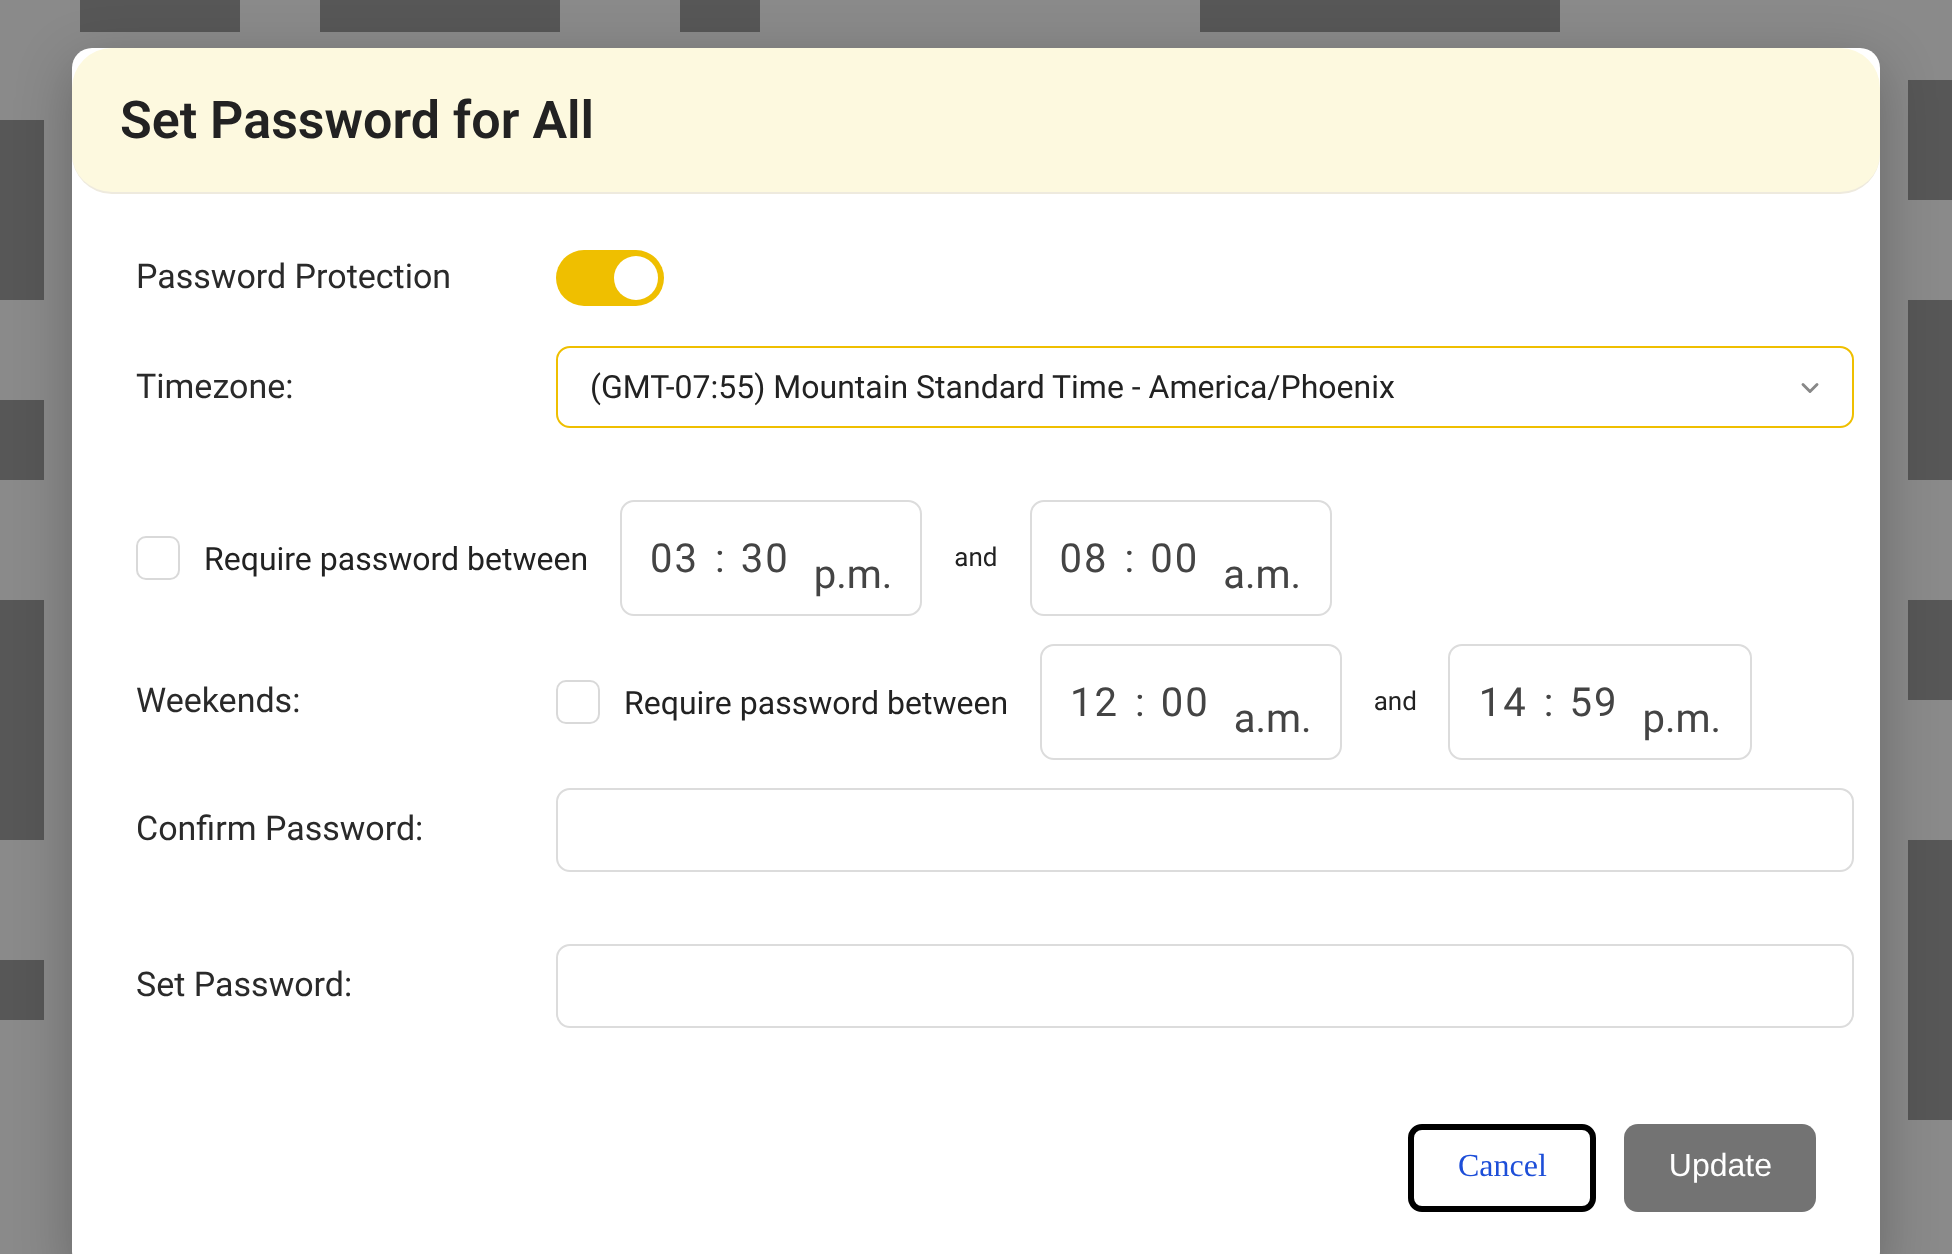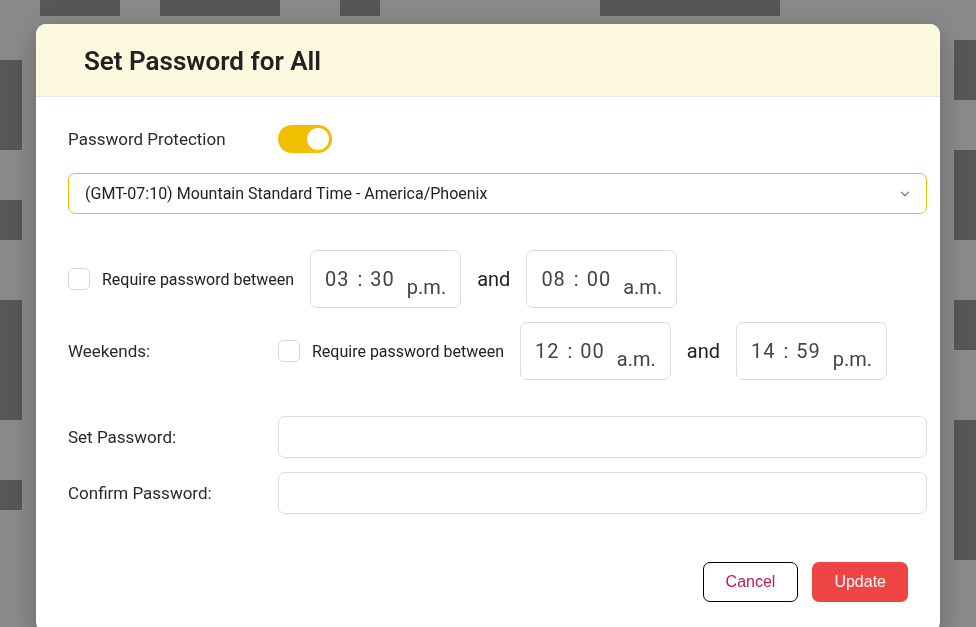--- a/index.html
+++ b/index.html
@@ -24,21 +24,22 @@
     left: 36px; top: 24px;
     width: 904px;
     background: #fff;
     border-radius: 10px;
     box-shadow: 0 8px 28px rgba(0,0,0,0.25);
     overflow: hidden;
   }
   .modal-header {
     background: #fdf9df;
     border-bottom: 1px solid #eeeade;
-    padding: 22px 32px 20px 48px;
+    padding: 22px 32px 20px 24px;
+    border-radius: 20px;
   }
   .modal-header h1 {
     margin: 0;
     font-size: 26px;
     font-weight: 600;
     color: #222;
   }
   .modal-body {
     padding: 28px 13px 6px 32px;
   }
@@ -118,21 +119,21 @@
     padding: 8px 14px;
     font-size: 20px;
     color: #444;
     cursor: pointer;
     background: #fff;
   }
   .time-box .hh, .time-box .mm { letter-spacing: 1px; }
   .time-box .colon { padding: 0 2px; }
   .time-box .ampm { margin-left: 6px; margin-top: 16px; }
   .and-lbl {
-    font-size: 20px;
+    font-size: 13px;
     color: #222;
     padding: 0 4px;
   }
   .text-input {
     width: 100%;
     border: 1px solid #dcdcdc;
     border-radius: 7px;
     padding: 11px 14px;
     font-size: 16px;
     background: #fff;
@@ -145,25 +146,26 @@
   }
   .btn {
     border-radius: 7px;
     padding: 10px 22px;
     font-size: 16px;
     cursor: pointer;
     border: 1px solid transparent;
   }
   .btn-cancel {
     background: #fff;
-    border: 1px solid #000000;
-    color: #be185d;
+    border: 3px solid #000000;
+    color: #1d4ed8;
+    font-family: Liberation Serif, serif;
   }
   .btn-update {
-    background: #ef4444;
+    background: #737373;
     color: #fff;
     border: none;
   }
 </style>
 </head>
 <body>
 
 <div class="qr-bg">
 
   <div class="blk" style="left:40px;top:-6px;width:80px;height:22px"></div>
@@ -195,23 +197,24 @@
     <div class="row">
       <div class="label-col">Password Protection</div>
       <div class="field-col">
         <div class="toggle">
           <div class="knob"></div>
         </div>
       </div>
     </div>
 
     <div class="row gap-top2">
+      <div class="label-col">Timezone:</div>
       <div class="field-col">
         <div class="tz-select">
-          <span>(GMT-07:10) Mountain Standard Time - America/Phoenix</span>
+          <span>(GMT-07:55) Mountain Standard Time - America/Phoenix</span>
           <span class="chev">
             <svg width="14" height="14" viewBox="0 0 24 24" fill="none" stroke="#888" stroke-width="2.5" stroke-linecap="round" stroke-linejoin="round">
                 <polyline points="6 9 12 15 18 9"></polyline>
               </svg>
           </span>
         </div>
       </div>
     </div>
 
     <div class="row gap-top">
@@ -248,29 +251,29 @@
         <span class="and-lbl">and</span>
         <div class="time-box">
           <span class="hh">14</span>
           <span class="colon">:</span>
           <span class="mm">59</span>
           <span class="ampm">p.m.</span>
         </div>
       </div>
     </div>
 
+    <div class="row">
+      <div class="label-col">Confirm Password:</div>
+      <div class="field-col">
+        <input type="password" class="text-input" value="" style="">
+      </div>
+    </div>
+
     <div class="row gap-top">
       <div class="label-col">Set Password:</div>
-      <div class="field-col">
-        <input type="password" class="text-input" value="" style="">
-      </div>
-    </div>
-
-    <div class="row">
-      <div class="label-col">Confirm Password:</div>
       <div class="field-col">
         <input type="password" class="text-input" value="" style="">
       </div>
     </div>
 
   </div>
 
   <div class="modal-footer">
     <button class="btn btn-cancel">Cancel</button>
     <button class="btn btn-update">Update</button>

